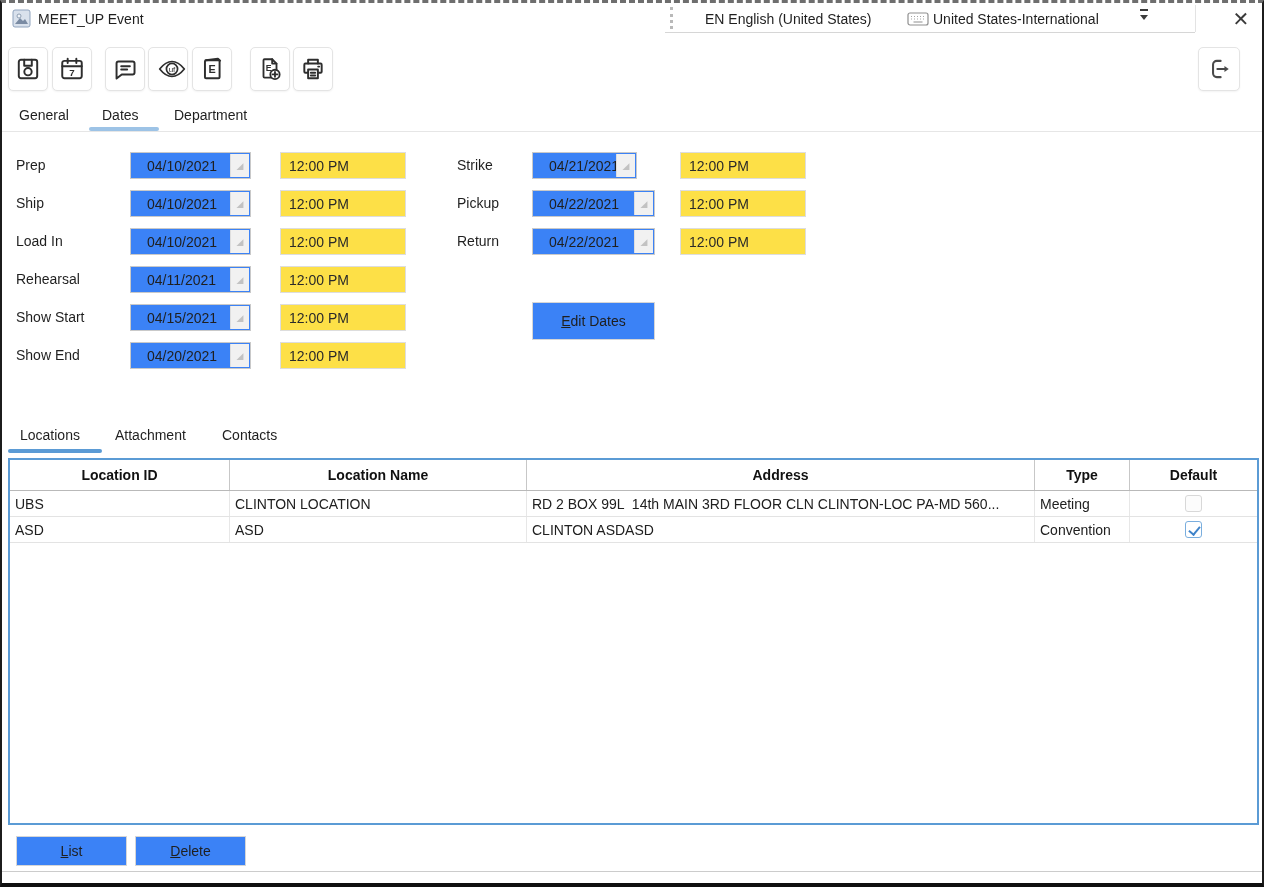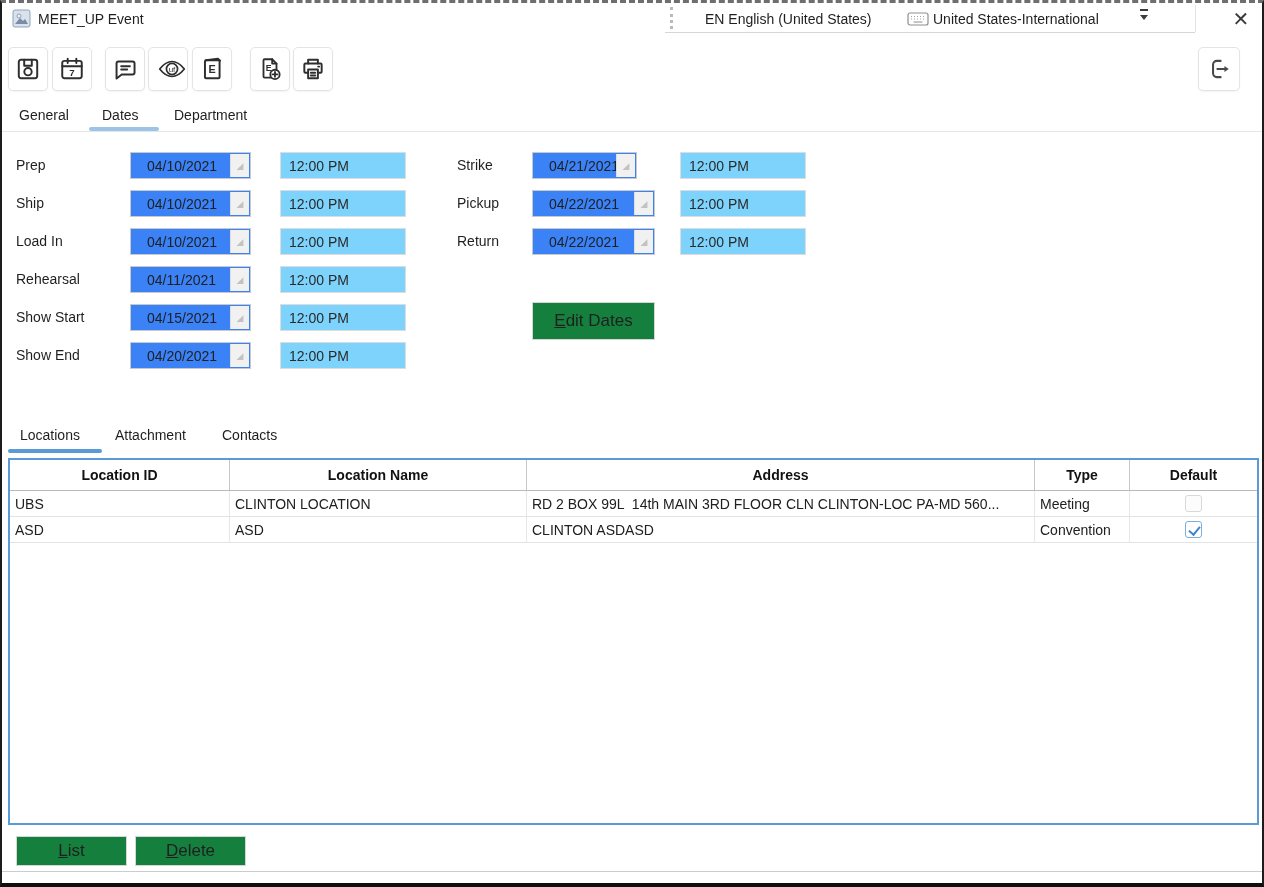--- a/index.html
+++ b/index.html
@@ -33,24 +33,24 @@
     font-family:"Liberation Sans",sans-serif;font-size:14px;color:#1f1f1f;padding:0;cursor:default;}
   .tab-underline{height:4px;border-radius:2px;}
   .tabs-divider{left:0;top:128px;width:1260px;height:1px;background:#e6e6e6;}
   
   .flabel{position:absolute;height:27px;line-height:27px;}
   .datefield{position:absolute;width:121px;height:27px;background:#3b82f6;border:1px solid #c9c9c9;
     box-sizing:border-box;display:flex;align-items:center;padding-left:16px;}
   .datefield .drop{position:absolute;right:1px;top:1px;bottom:1px;width:19px;background:#f1f1f1;
     border:none;border-left:1px solid #dedede;display:flex;align-items:center;justify-content:center;
     color:#c2c2c2;font-size:9px;padding:0;cursor:default;}
-  .timefield{position:absolute;width:126px;height:27px;background:#7dd3fc;border:1px solid #dddddd;
+  .timefield{position:absolute;width:126px;height:27px;background:#fde047;border:1px solid #dddddd;
     box-sizing:border-box;display:flex;align-items:center;padding-left:8px;color:#2a2a2a;}
-  .push-btn{position:absolute;background:#15803d;border:1px solid #d6d6d6;border-radius:0;
-    font-family:"Liberation Sans",sans-serif;font-size:17px;color:#1f1f1f;cursor:default;}
+  .push-btn{position:absolute;background:#3b82f6;border:1px solid #d6d6d6;border-radius:0;
+    font-family:"Liberation Sans",sans-serif;font-size:14px;color:#1f1f1f;cursor:default;}
   
   .subtab{position:absolute;top:420px;height:24px;line-height:24px;background:transparent;border:none;
     font-family:"Liberation Sans",sans-serif;font-size:14px;color:#1f1f1f;padding:0;cursor:default;}
   
   .grid{left:6px;top:455px;width:1251px;height:367px;box-sizing:border-box;
     border:2px solid #5b9bd5;background:#fff;overflow:hidden;}
   .grid-header{display:flex;height:30px;border-bottom:1px solid #b9b9b9;background:#fff;}
   .hcell{box-sizing:border-box;border-right:1px solid #c7c7c7;display:flex;align-items:center;
     justify-content:center;font-weight:bold;color:#111;overflow:hidden;white-space:nowrap;}
   .hcell:last-child{border-right:none;}

